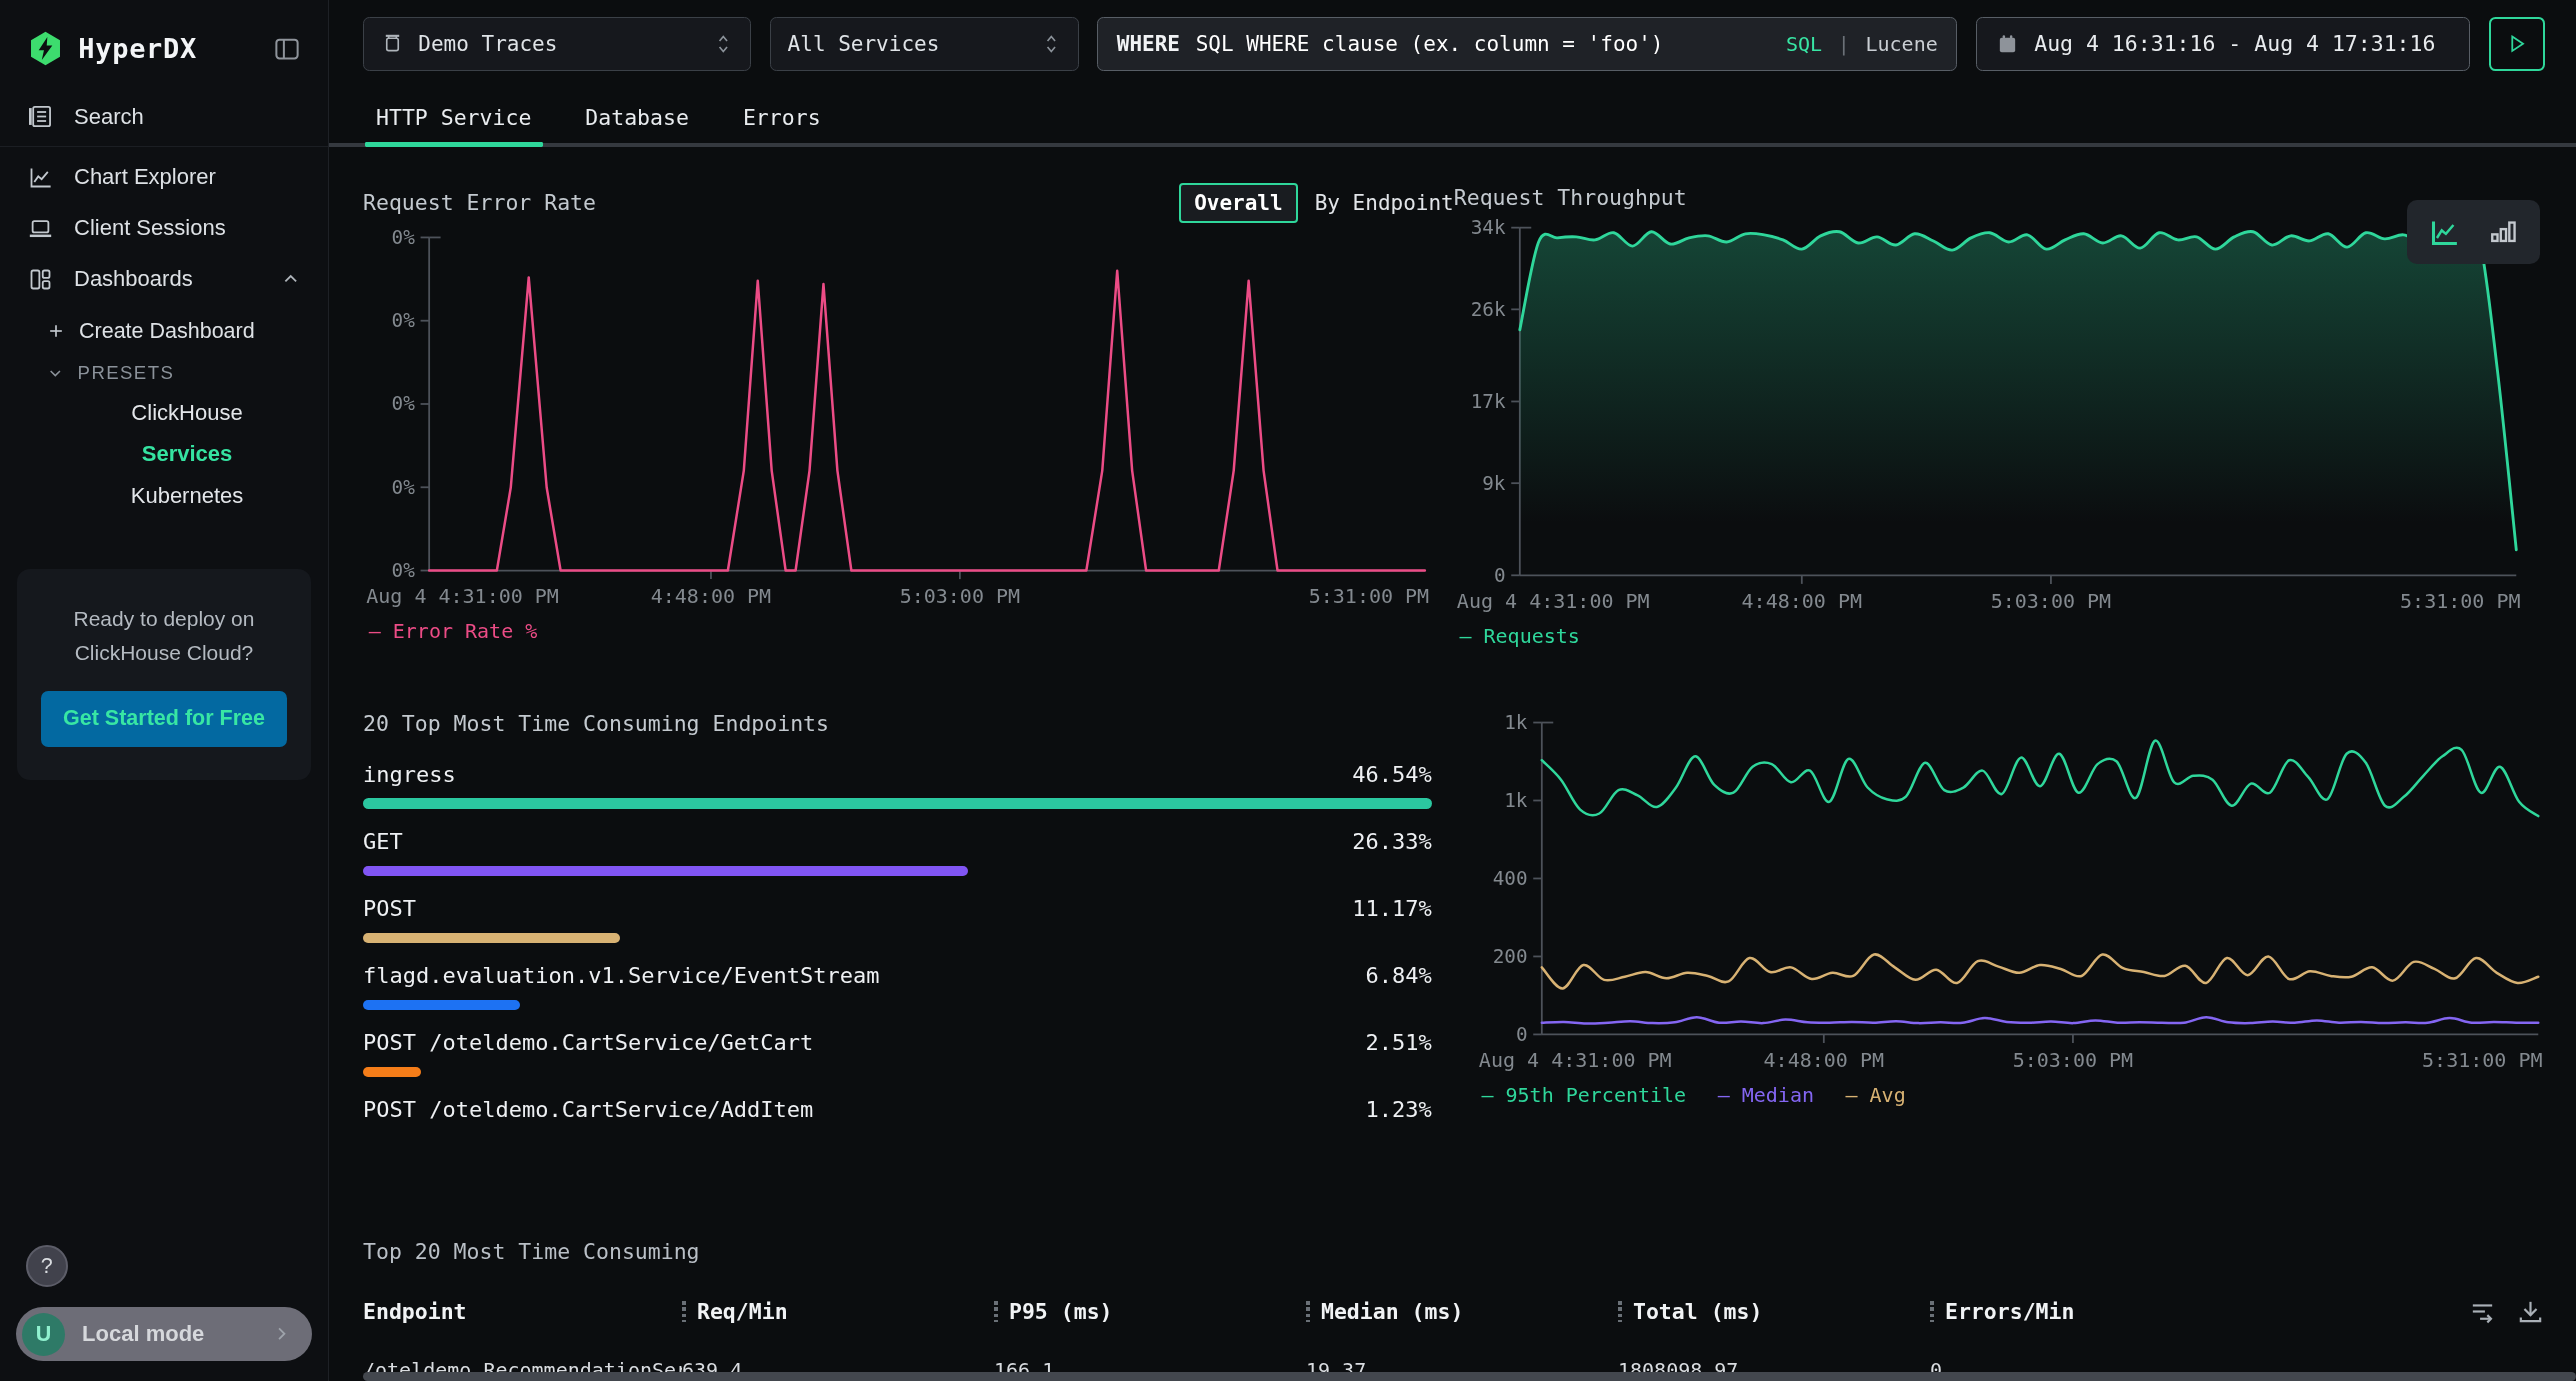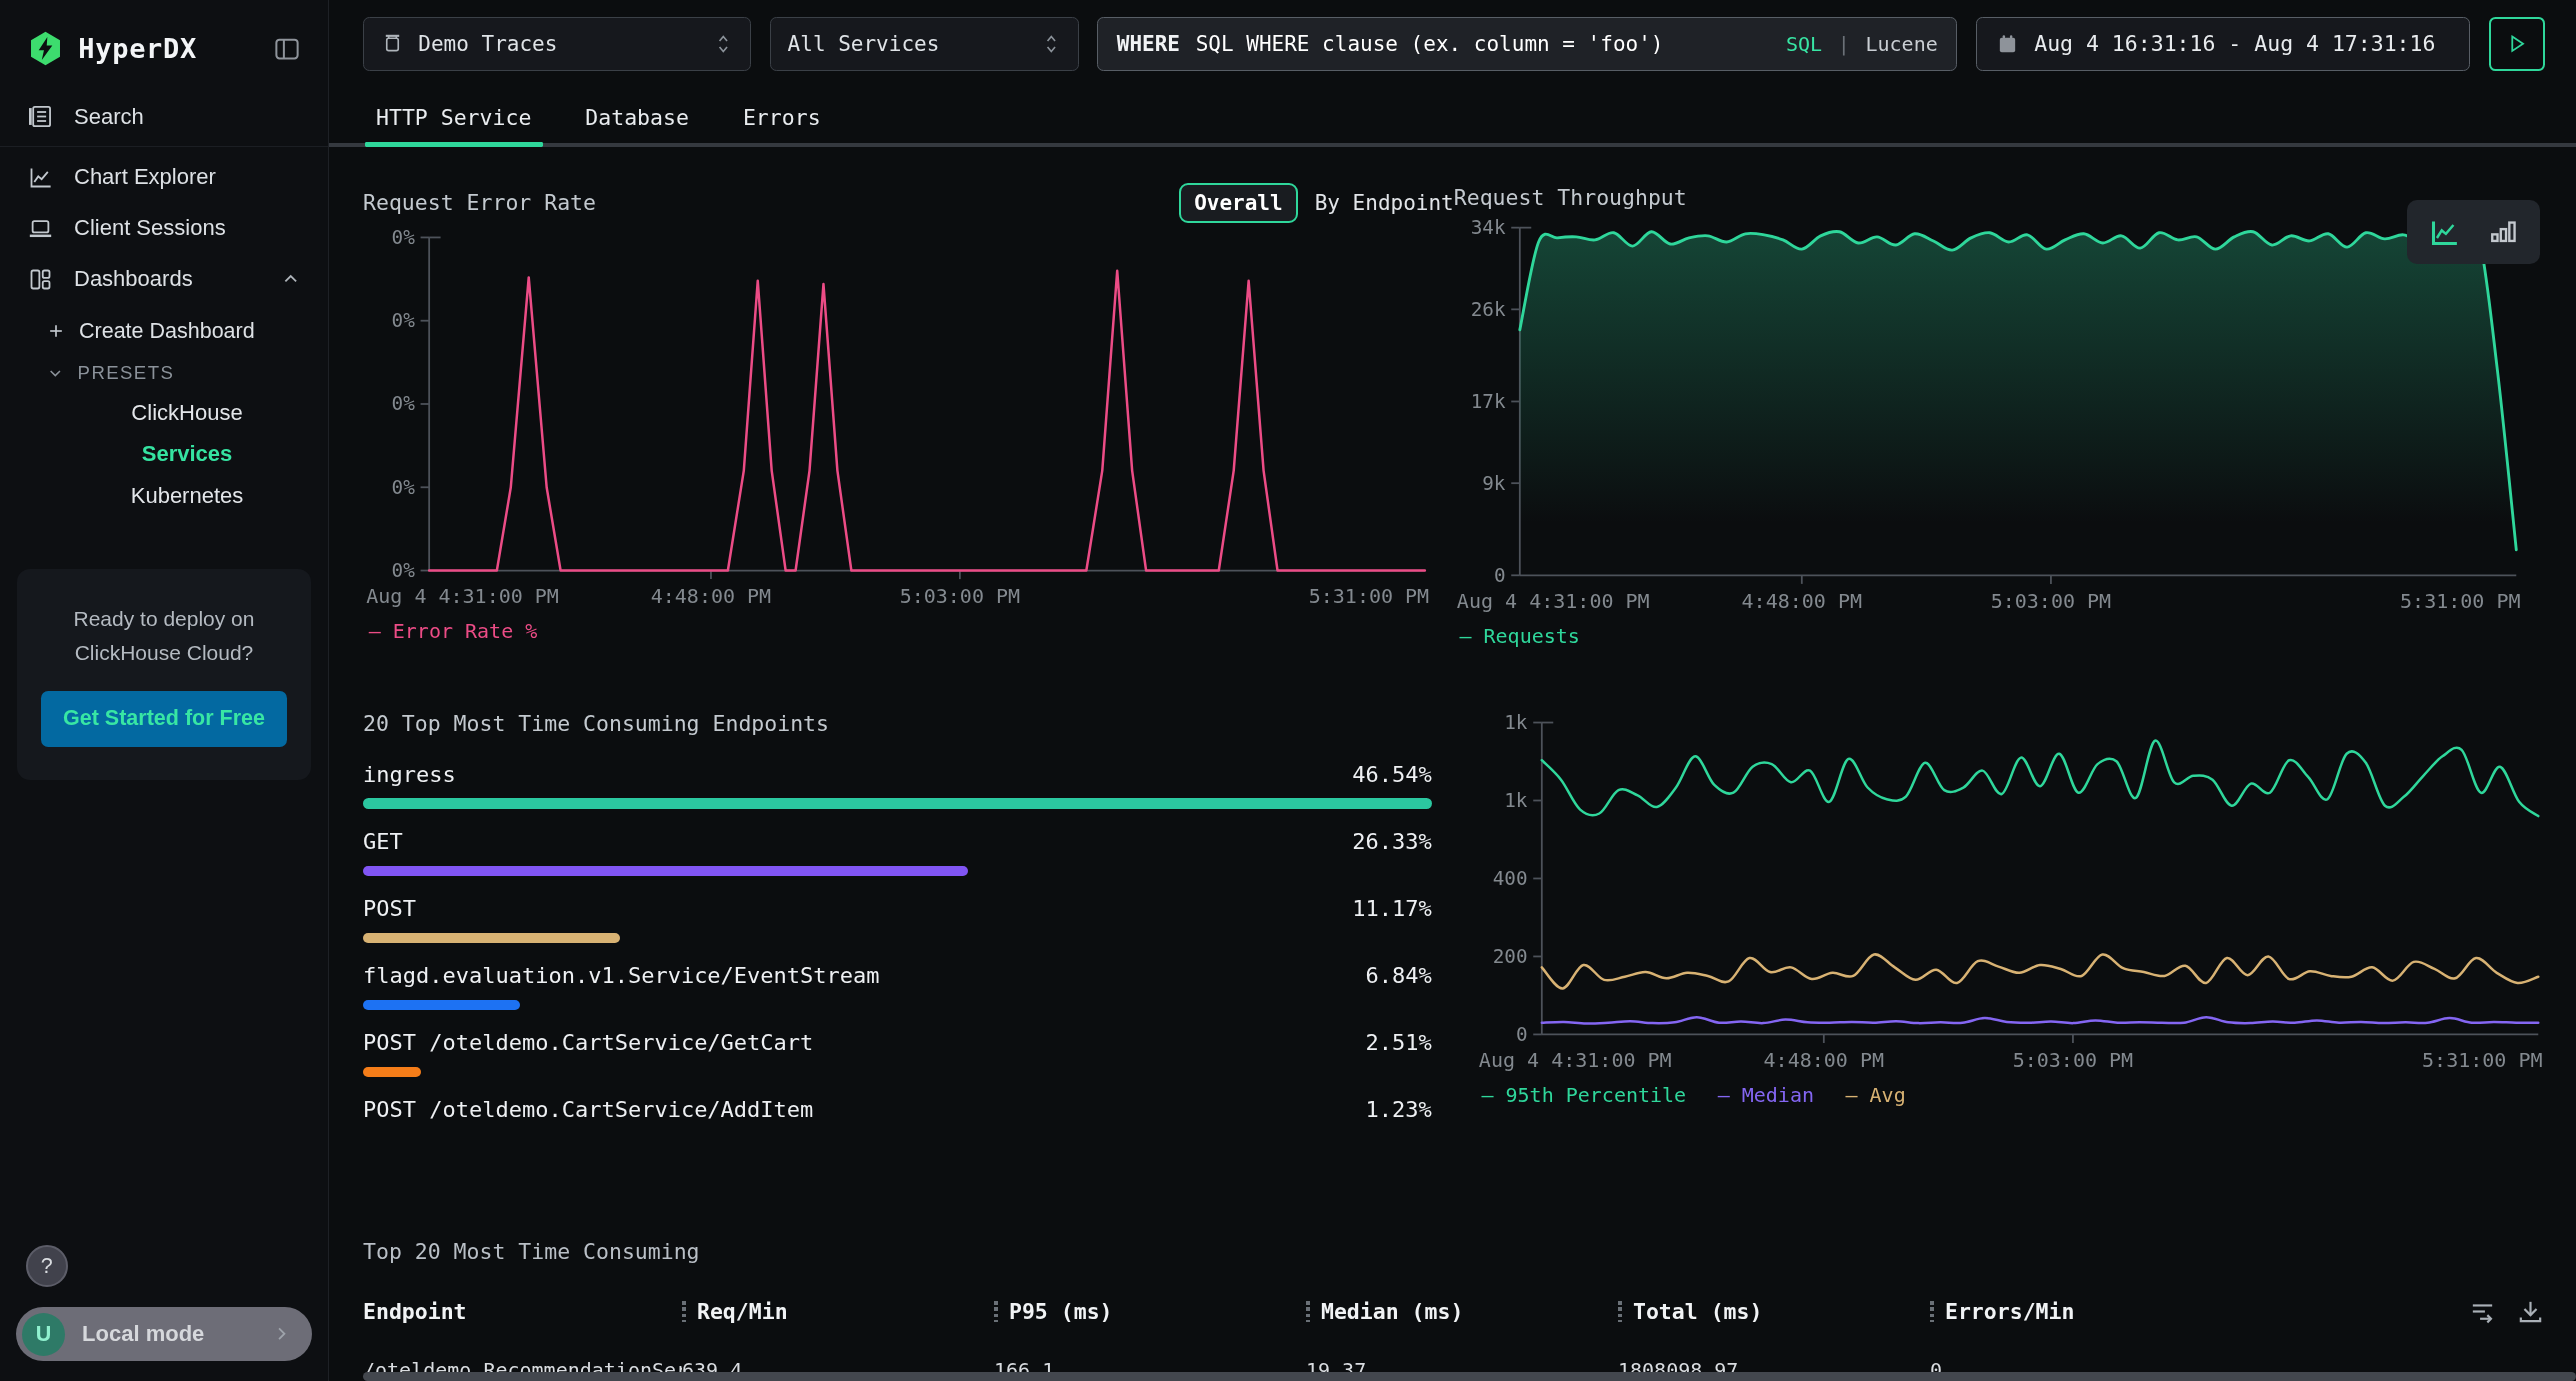--- a/index.html
+++ b/index.html
@@ -93,21 +93,21 @@
   }
 
   .content { flex:1; padding:33px 31.5px 0 34px; overflow:hidden; position:relative; }
   .charts-grid { display:grid; grid-template-columns:1fr 1fr; }
   .panel { position:relative; }
   .panel-header { display:flex; align-items:center; justify-content:space-between; min-height:46px; }
   .panel-title { font-size:21.5px; color:#c3c9cf; }
   .toggle-group { display:flex; align-items:center; gap:17px; }
   .toggle-active {
     border:2.1px solid #2fd79b; background:#191c20; color:#ffffff; font-weight:bold;
-    font-size:21px; padding:5.7px 13px; border-radius:9px; cursor:pointer;
+    font-size:21px; padding:5.7px 13px; border-radius:4px; cursor:pointer;
   }
   .toggle-inactive { font-size:21px; color:#e2e5e9; cursor:pointer;text-align:center; }
   .chart-box { position:relative; width:100%; }
   .chart-box.h540 { height:386px; }
   .chart-box.h560 { height:401px; }
   .chart-box.h510 { height:365px; }
   .legend { display:flex; gap:31.5px; margin-top:7.2px; padding-left:5.7px; font-size:20px; }
   .legend-item { white-space:nowrap; }
 
   .chart-toolbar {

